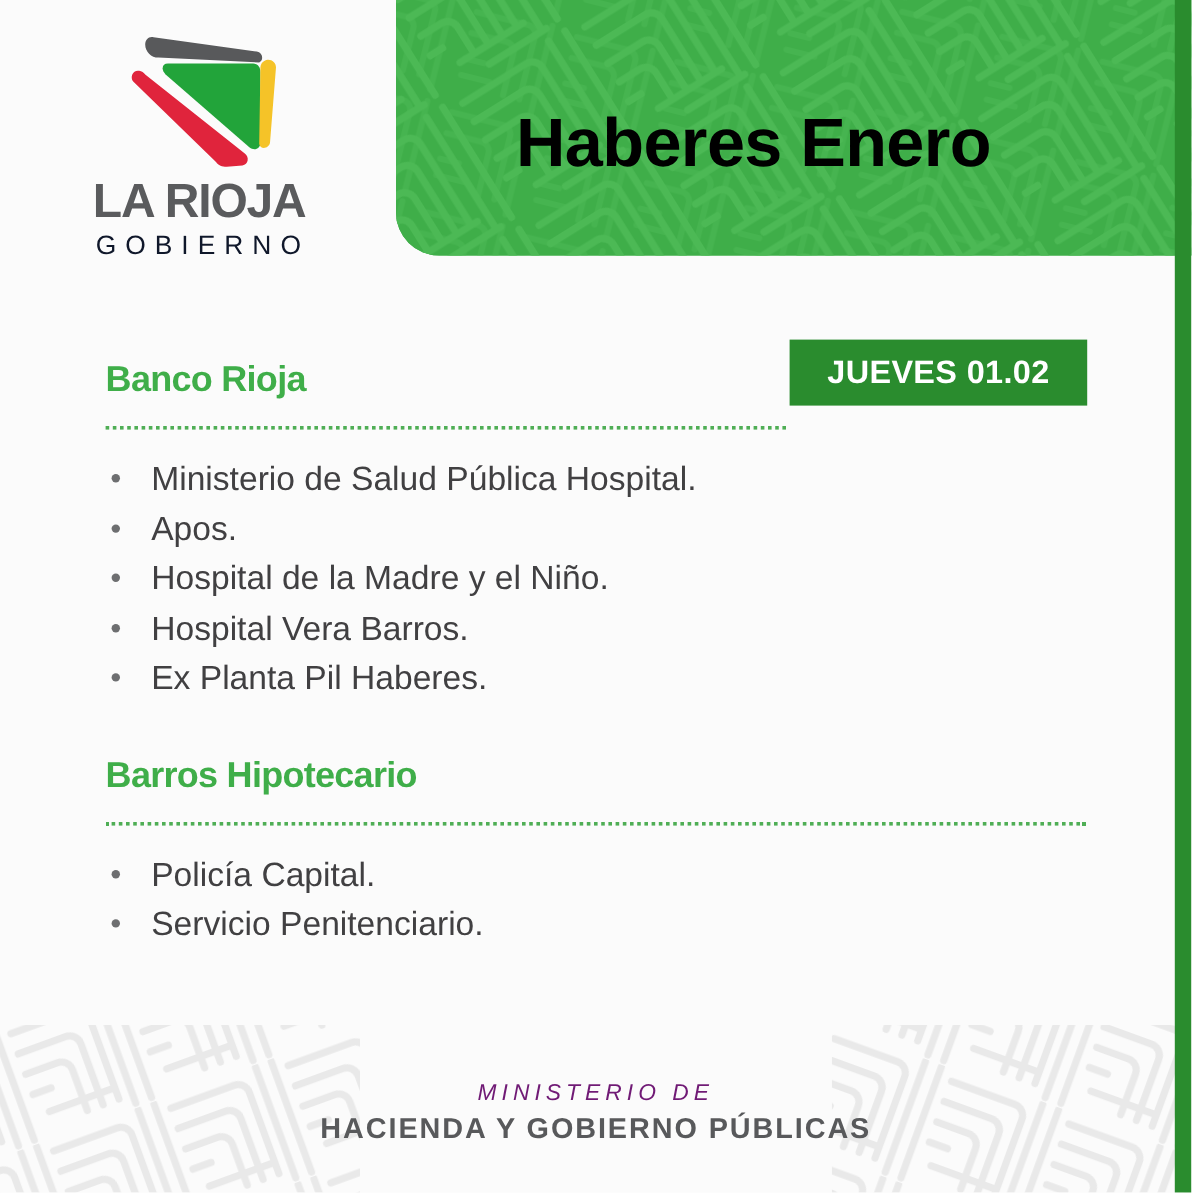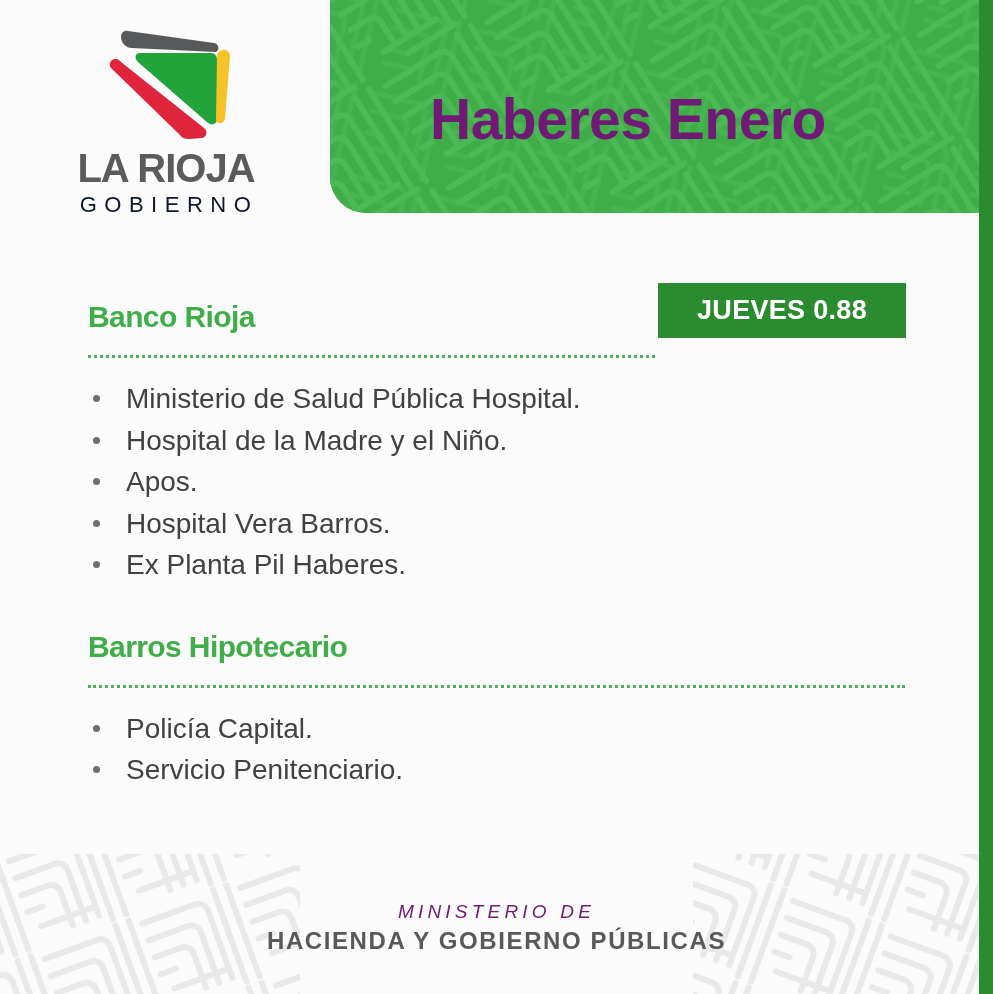--- a/index.html
+++ b/index.html
@@ -47,21 +47,21 @@
     position: absolute;
     inset: -20px -20px -20px -20px;
     opacity: 1;
   }
   .header-title {
     position: absolute;
     left: 100px;
     top: 86px;
     font-size: 57px;
     font-weight: bold;
-    color: #701a75;
+    color: #000000;
     letter-spacing: -0.5px;
     font-family: "Liberation Sans", sans-serif;
     z-index: 4;
   }
 
   
   .logo-block {
     position: absolute;
     left: 52px;
     top: 24px;
@@ -281,26 +281,26 @@
       <div class="logo-gobierno">GOBIERNO</div>
     </div>
   </div>
 
   <div class="content">
 
     <div class="section">
       <div class="section-head">
         <div class="section-title">Banco Rioja</div>
         <div class="section-rule rule-short"></div>
-        <div class="date-badge">JUEVES 0.88</div>
+        <div class="date-badge">JUEVES 01.02</div>
       </div>
       <ul class="items">
         <li><span class="bullet"></span><span>Ministerio de Salud Pública Hospital.</span></li>
+        <li><span class="bullet"></span><span>Apos.</span></li>
         <li><span class="bullet"></span><span>Hospital de la Madre y el Niño.</span></li>
-        <li><span class="bullet"></span><span>Apos.</span></li>
         <li><span class="bullet"></span><span>Hospital Vera Barros.</span></li>
         <li><span class="bullet"></span><span>Ex Planta Pil Haberes.</span></li>
       </ul>
     </div>
 
     <div class="section">
       <div class="section-head">
         <div class="section-title">Barros Hipotecario</div>
         <div class="section-rule rule-long"></div>
       </div>

